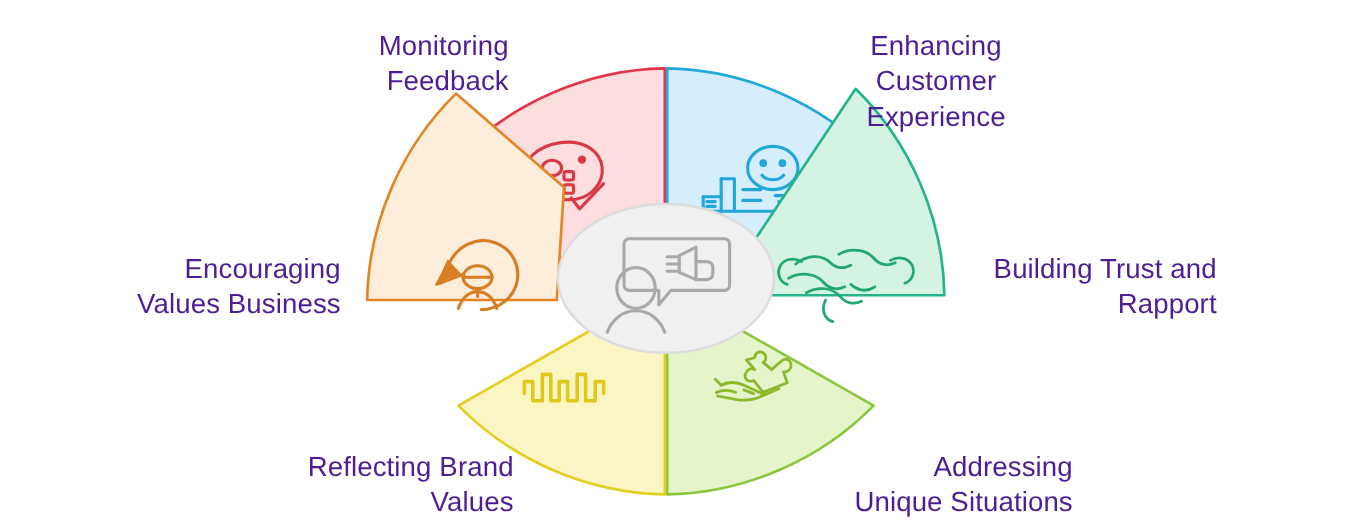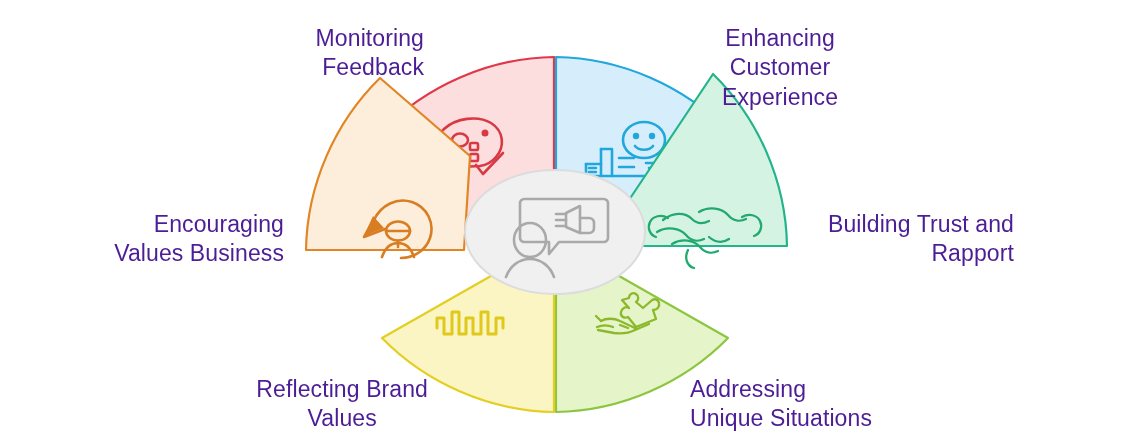--- a/index.html
+++ b/index.html
@@ -19,22 +19,22 @@
     line-height:1.28;
     font-weight:400;
     letter-spacing:.1px;
     white-space:pre-line;
   }
   .label.l-right{text-align:left;}
   .label.l-left{text-align:right;}
   #lbl-monitoring{right:716px;top:24px;text-align:right;}
   #lbl-enhancing{left:722px;top:24px;text-align:center;}
   #lbl-building{left:828px;top:210px;text-align:right;}
-  #lbl-addressing{left:690px;top:375px;text-align:left;}
-  #lbl-reflecting{right:712px;top:375px;text-align:center;}
+  #lbl-addressing{left:712px;top:375px;text-align:right;}
+  #lbl-reflecting{right:712px;top:375px;text-align:right;}
   #lbl-encouraging{right:856px;top:210px;text-align:right;}
 </style>
 </head>
 <body>
 
 <div id="stage">
 
   <svg class="wheel" viewBox="0 0 1140 440">
 
     <g>

